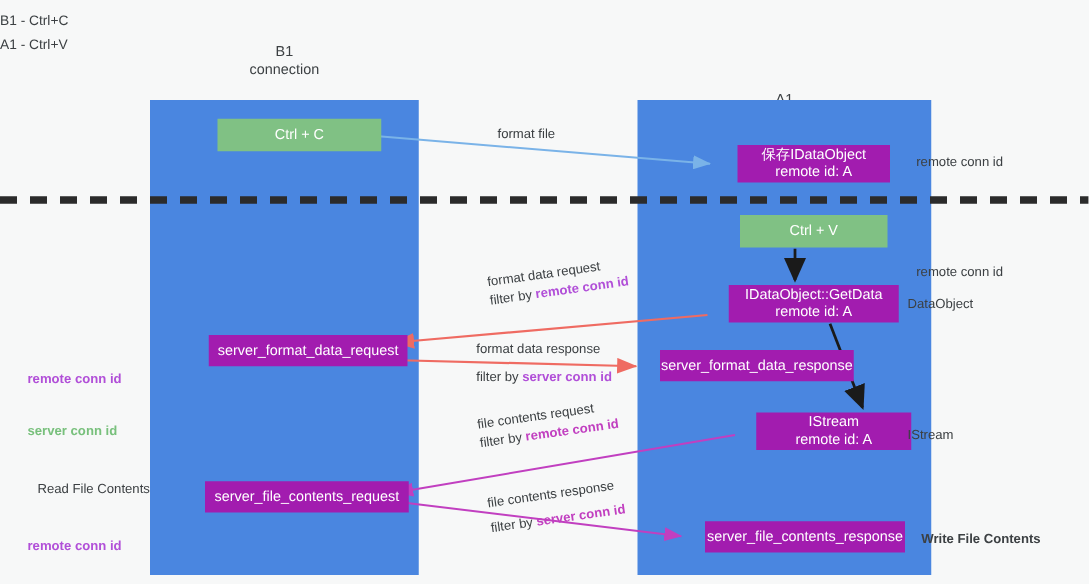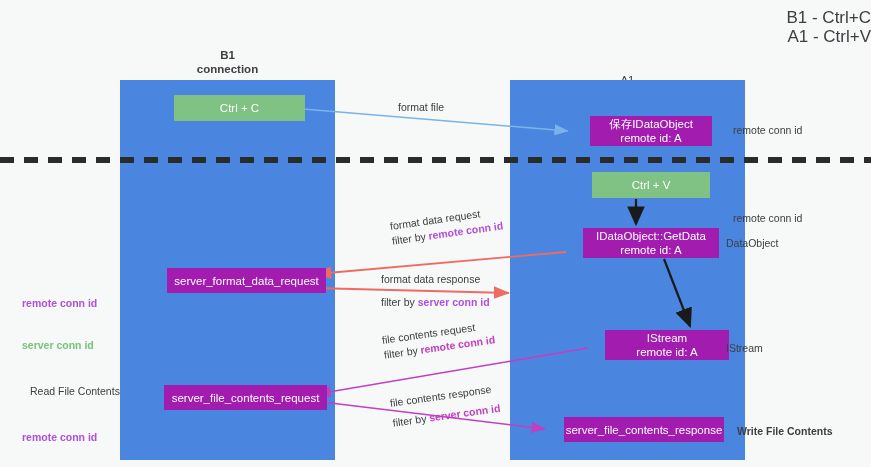--- a/index.html
+++ b/index.html
@@ -19,36 +19,36 @@
     position: absolute;
     left: 0; top: 0;
     width: 871px; height: 467px;
     pointer-events: none;
   }
   .abs { position: absolute; }
 
   
   #title {
     left: 0; top: 8px; width: 871px;
-    text-align: right;
-    color: #3c4043;
-    font-size: 17px;
+    text-align: left;
+    color: #3c4043;
+    font-size: 11px;
     line-height: 19px;
     white-space: pre;
   }
 
   
   .col-head {
     text-align: center;
     color: #3c4043;
     font-size: 11.5px;
     line-height: 14px;
     white-space: pre;
   }
-  #head-b1 { left: 120px; top: 48px; width: 215px; font-weight: bold; }
+  #head-b1 { left: 120px; top: 35px; width: 215px; }
   #head-a1 { left: 510px; top: 44px; width: 235px; margin-top: 29px; }
 
   
   .lane {
     background: #4a86e0;
   }
   #lane-left  { left: 120px; top: 80px;  width: 215px; height: 380px; }
   #lane-right { left: 510px; top: 80px;  width: 235px; height: 380px; }
 
   
@@ -171,20 +171,21 @@
     <line x1="672" y1="300" x2="700" y2="300" stroke="#1a1a1a" stroke-width="0"></line>
   </svg>
 
   <div id="n-ctrlc" class="abs node green">Ctrl + C</div>
   <div id="n-ido" class="abs node orange">保存IDataObject
 remote id: A</div>
   <div id="n-ctrlv" class="abs node green">Ctrl + V</div>
   <div id="n-getdata" class="abs node orange">IDataObject::GetData
 remote id: A</div>
   <div id="n-sfdreq" class="abs node orange">server_format_data_request</div>
+  <div id="n-sfdres" class="abs node orange">server_format_data_response</div>
   <div id="n-istream" class="abs node orange">IStream
 remote id: A</div>
   <div id="n-sfcreq" class="abs node orange">server_file_contents_request</div>
   <div id="n-sfcres" class="abs node orange">server_file_contents_response</div>
 
   <div id="lbl-format-list" class="abs edge-label">
     <div>format file</div>
   </div>
 
   <div id="lbl-fdreq" class="abs edge-label rot-up">

